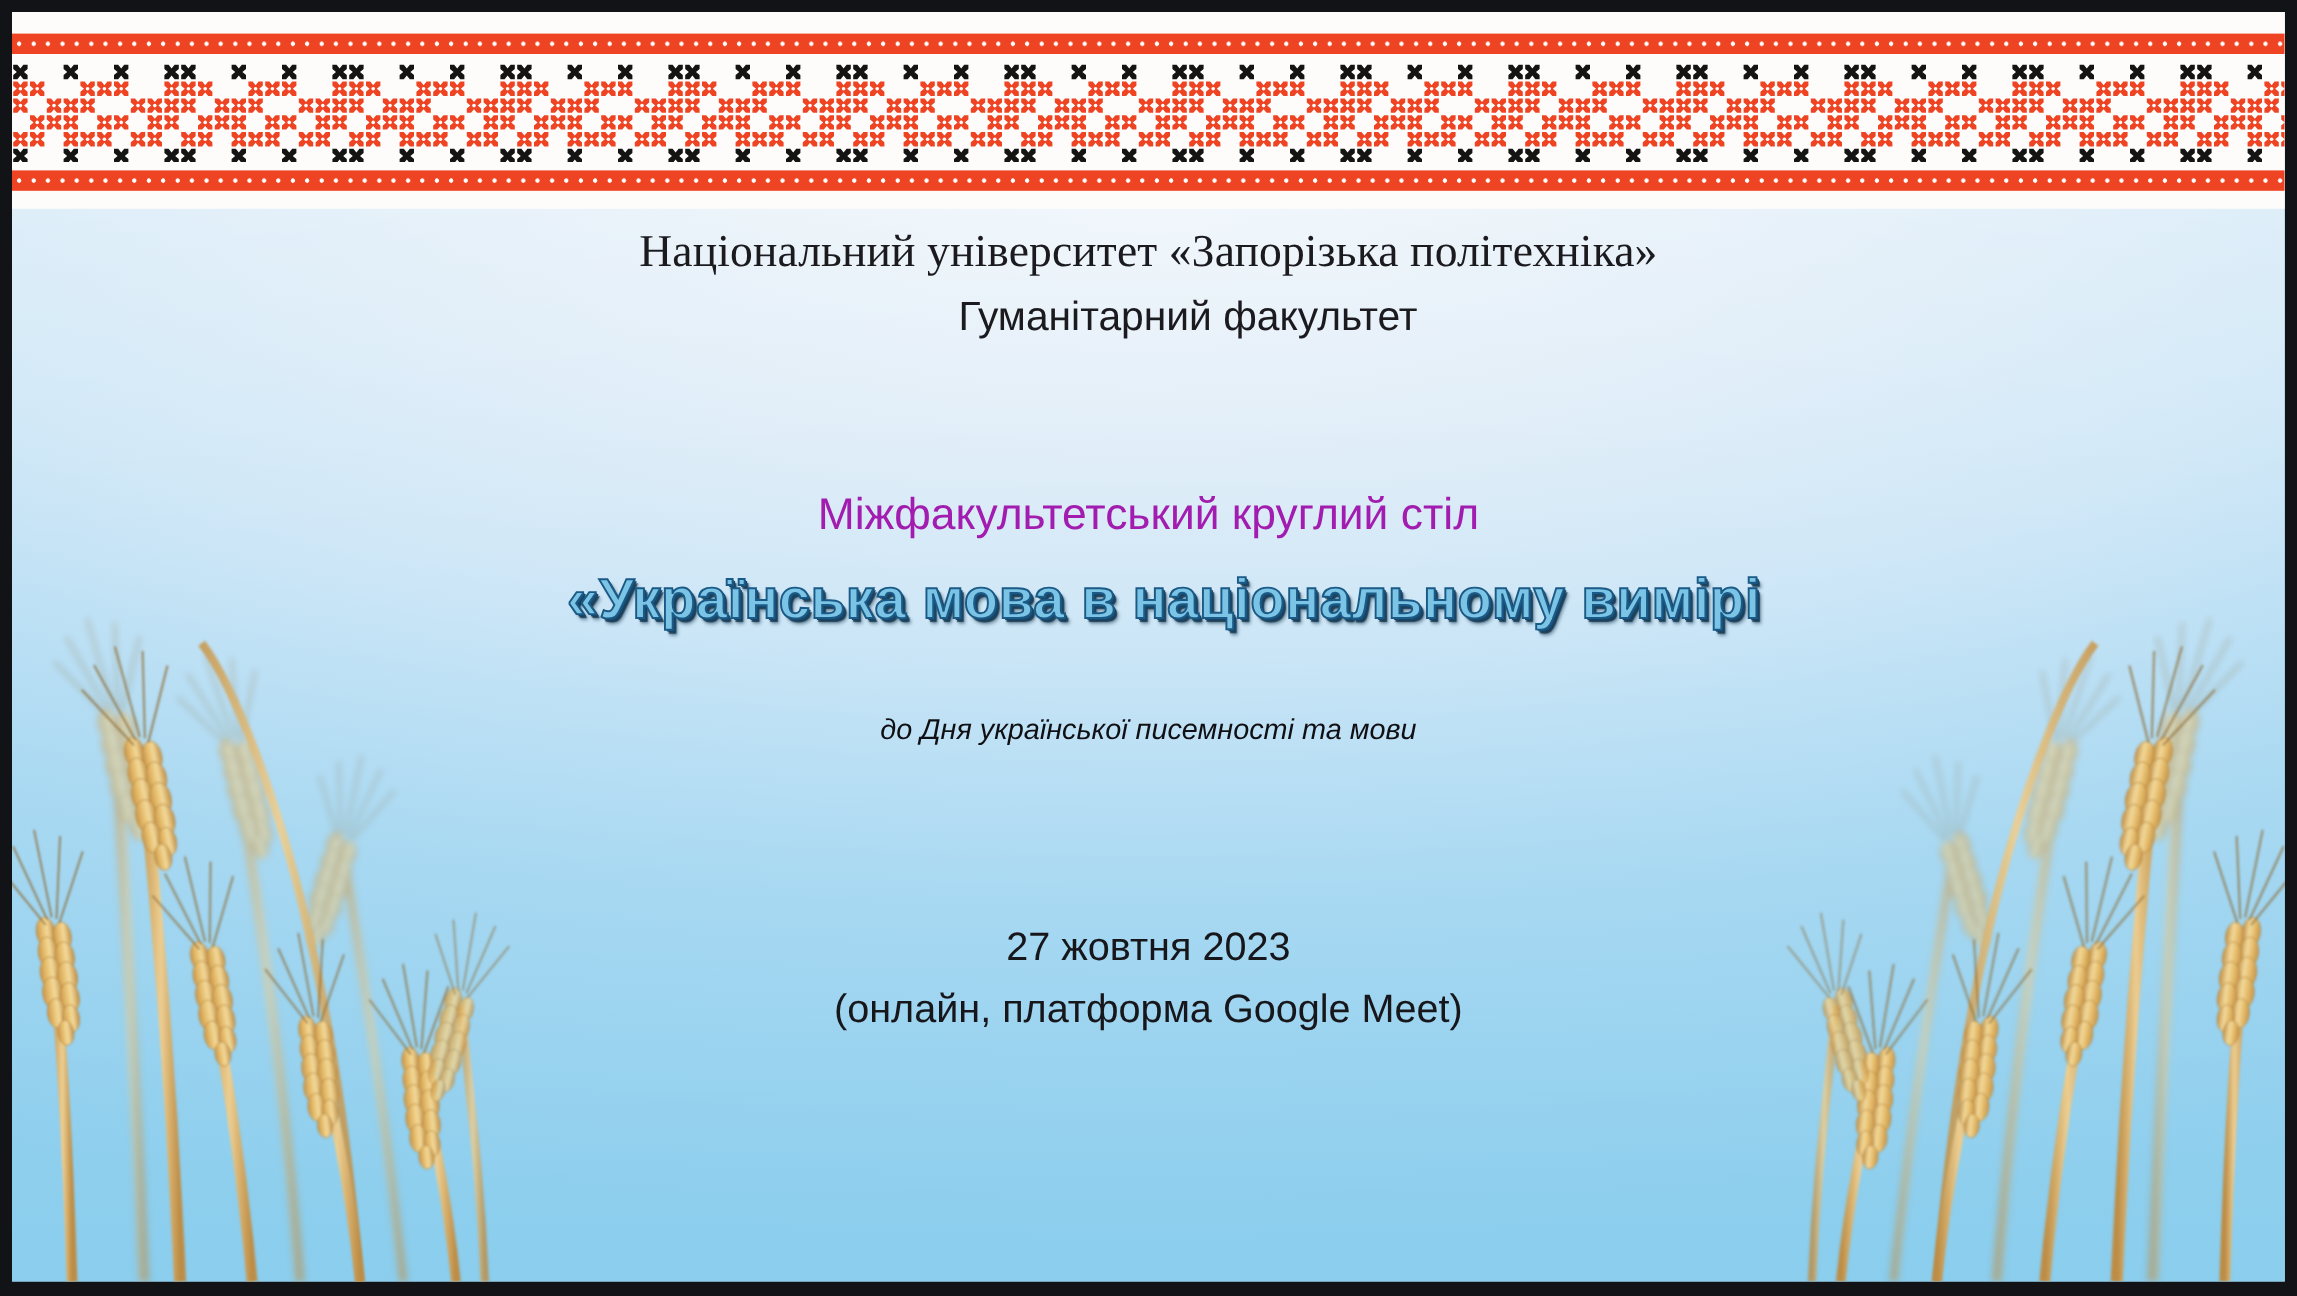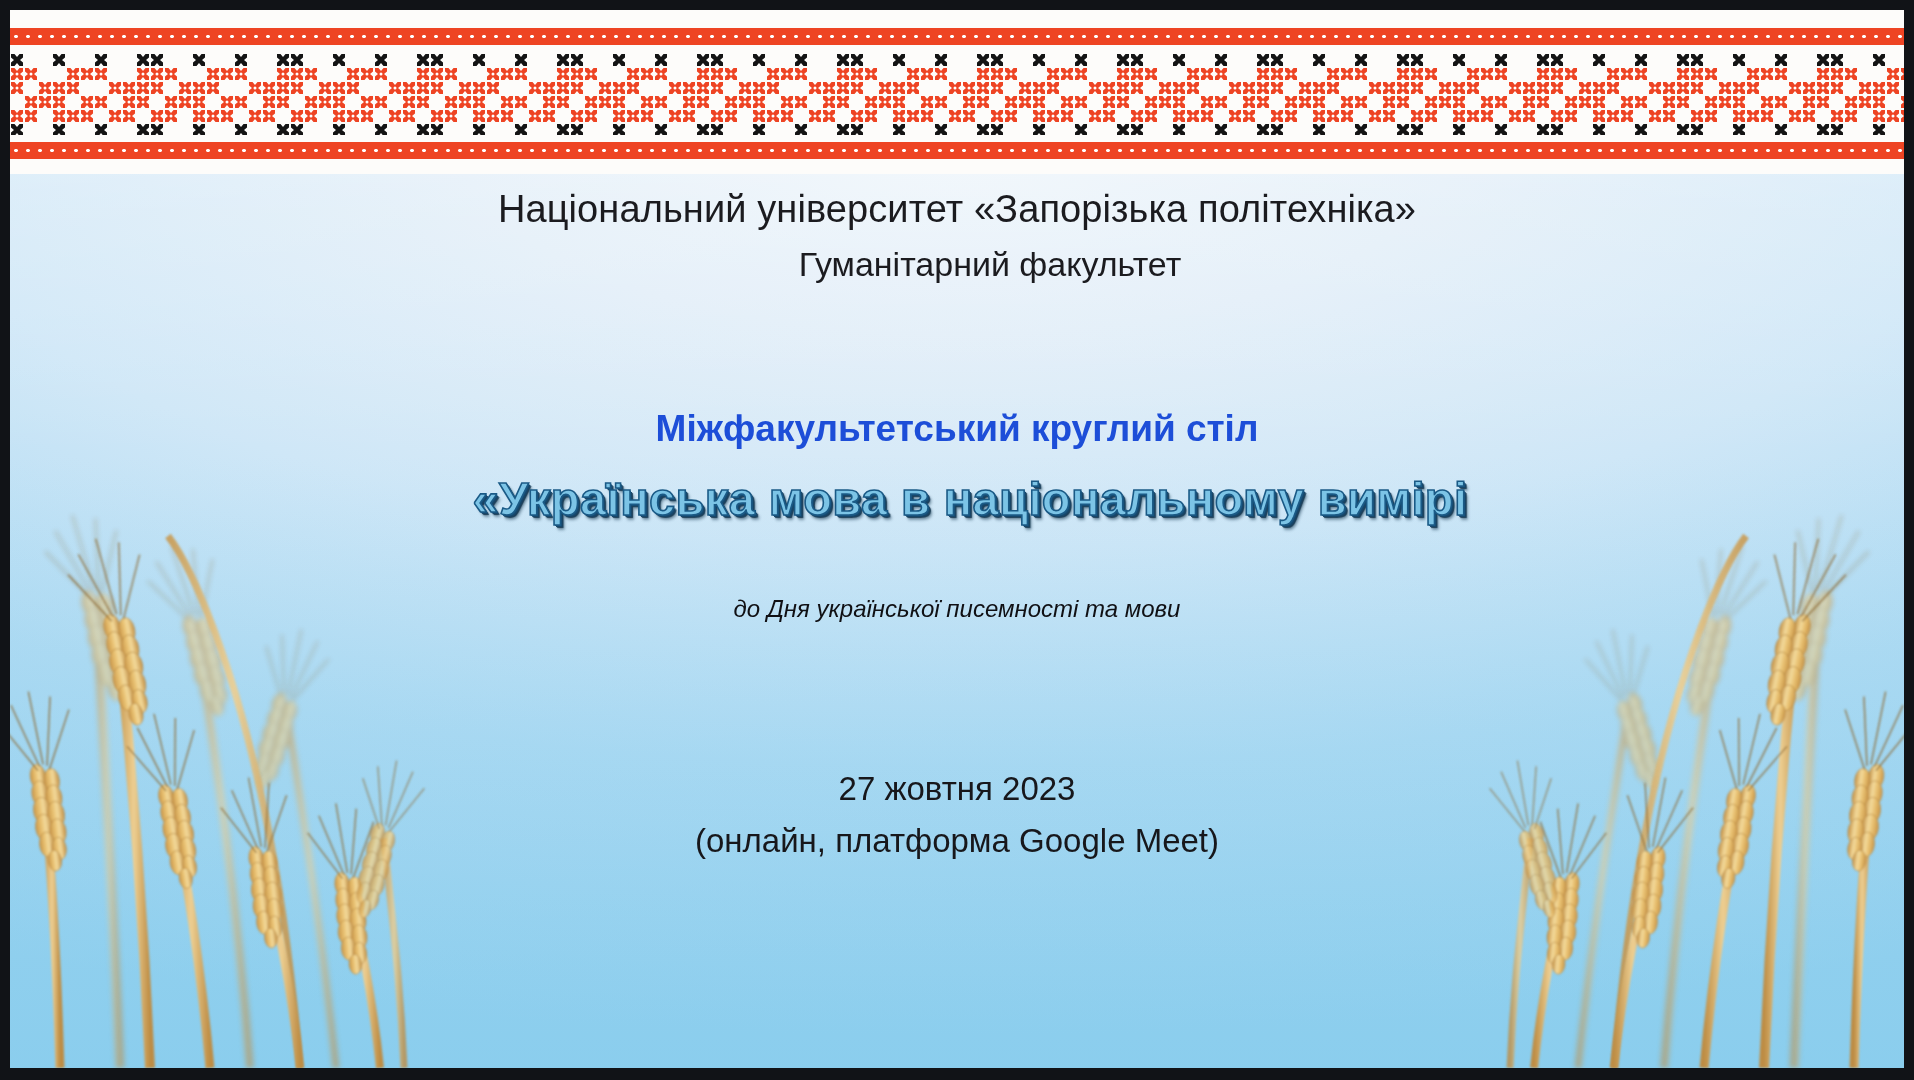--- a/index.html
+++ b/index.html
@@ -73,29 +73,30 @@
   .wheat.right{ right:-10px; width:430px; height:790px; transform:scaleX(-1); }
   .wheat svg{ display:block; width:100%; height:100%; }
 
   
   .txt{ position:absolute; left:0; width:100%; text-align:center; z-index:8; }
 
   .org-name{
     top:178px;
     font-size:38px; font-weight:400; color:#1b1b1f;
     letter-spacing:.1px;
+    font-family:Liberation Serif, serif;
   }
   .faculty{
     top:235px;
     font-size:34px; font-weight:400; color:#1b1b1f;margin-left:33px;
   }
 
   .roundtable{
     top:398px;
-    font-size:37px; font-weight:700; color:#1d4ed8;
+    font-size:37px; font-weight:400; color:#a21caf;
   }
 
   .wordart{
     top:458px;
     font-size:47px; font-weight:bold; line-height:1.33;
     color:#7cc4e6;
     letter-spacing:.4px;
     -webkit-text-stroke:1.6px #1a5a86;
     text-shadow:
        1px 1px 0 #14496e,

